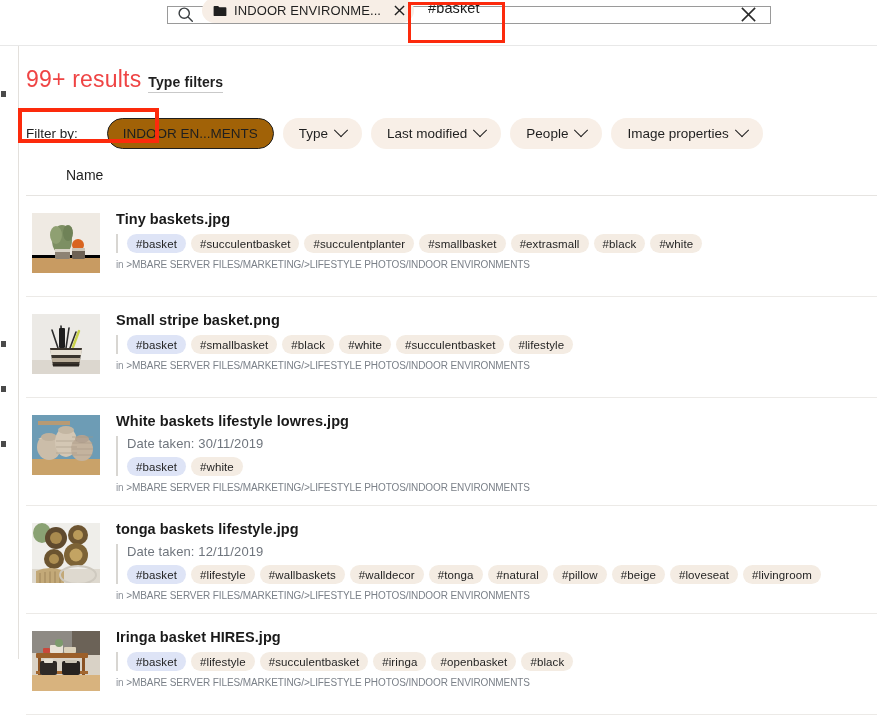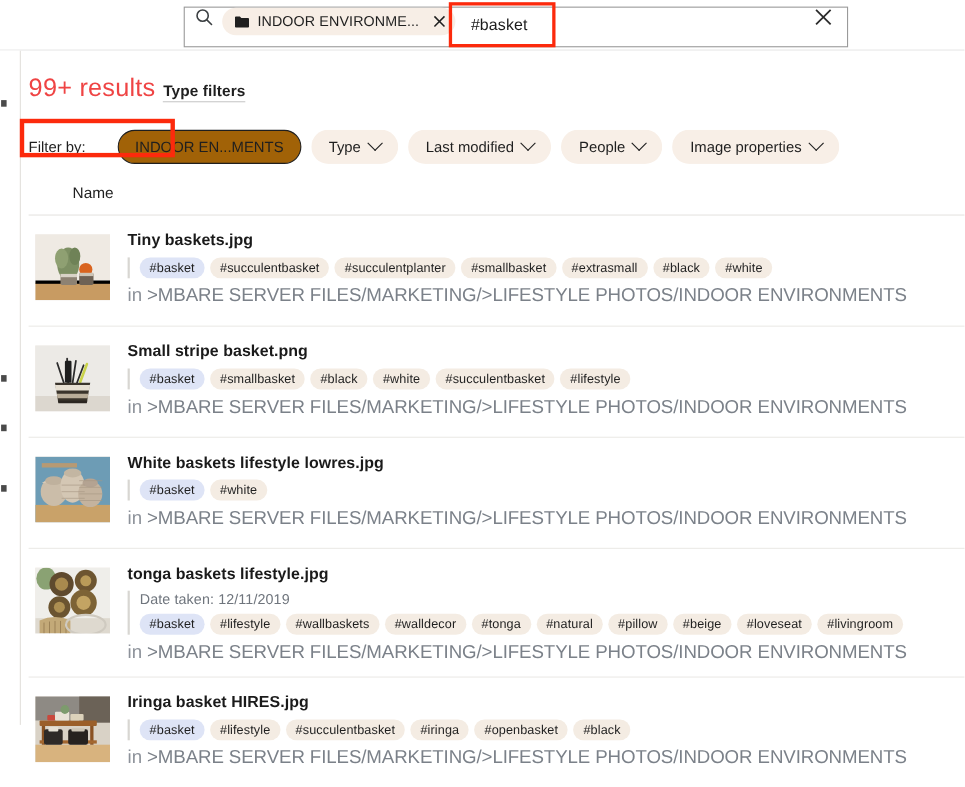--- a/index.html
+++ b/index.html
@@ -25,25 +25,25 @@
     display: flex;
     align-items: center;
     justify-content: center;
     box-sizing: border-box;
   }
   .search-wrap {
     position: absolute;
     left: 167px;
     top: 6px;
     width: 604px;
-    height: 37px;
+    height: 18px;
     border: 1px solid #9a9a9a;
     background: #ffffff;
     display: flex;
-    align-items: flex-start;
+    align-items: flex-end;
     box-sizing: border-box;
   }
   .search-icon {
     width: 34px;
     display: flex;
     align-items: center;
     justify-content: center;
     flex: 0 0 34px;
   }
   .chip-folder {
@@ -284,21 +284,21 @@
     font-size: 11.5px;
     color: #1f1f1f;
     white-space: nowrap;
     cursor: pointer;
     letter-spacing: .1px;
   }
   .tag.match {
     background: #dee4f6;
   }
   .path {
-    font-size: 17px;
+    font-size: 10px;
     color: #7b8189;
     letter-spacing: -.1px;
     white-space: nowrap;
     overflow: hidden;
     text-overflow: ellipsis;
   }
   .path .in {
     color: #8d929a;
   }
 </style>
@@ -476,20 +476,21 @@
               <line x1="40" y1="40" x2="61" y2="40"></line>
       <line x1="24" y1="26" x2="45" y2="26"></line>
               <line x1="24" y1="32" x2="45" y2="32"></line>
       <line x1="24" y1="38" x2="45" y2="38"></line>
     </g>
   </svg>
         </div>
         <div class="row-main">
           <div class="file-name">White baskets lifestyle lowres.jpg</div>
           <div class="meta-block">
+            <div class="date-taken">Date taken: 30/11/2019</div>
             <div class="tags">
               <span class="tag match">#basket</span>
               <span class="tag">#white</span>
             </div>
           </div>
           <div class="path"><span class="in">in </span><span>&gt;MBARE SERVER FILES/MARKETING/&gt;LIFESTYLE PHOTOS/INDOOR ENVIRONMENTS</span></div>
         </div>
       </div>
       <div class="row">
         <div class="thumb">

